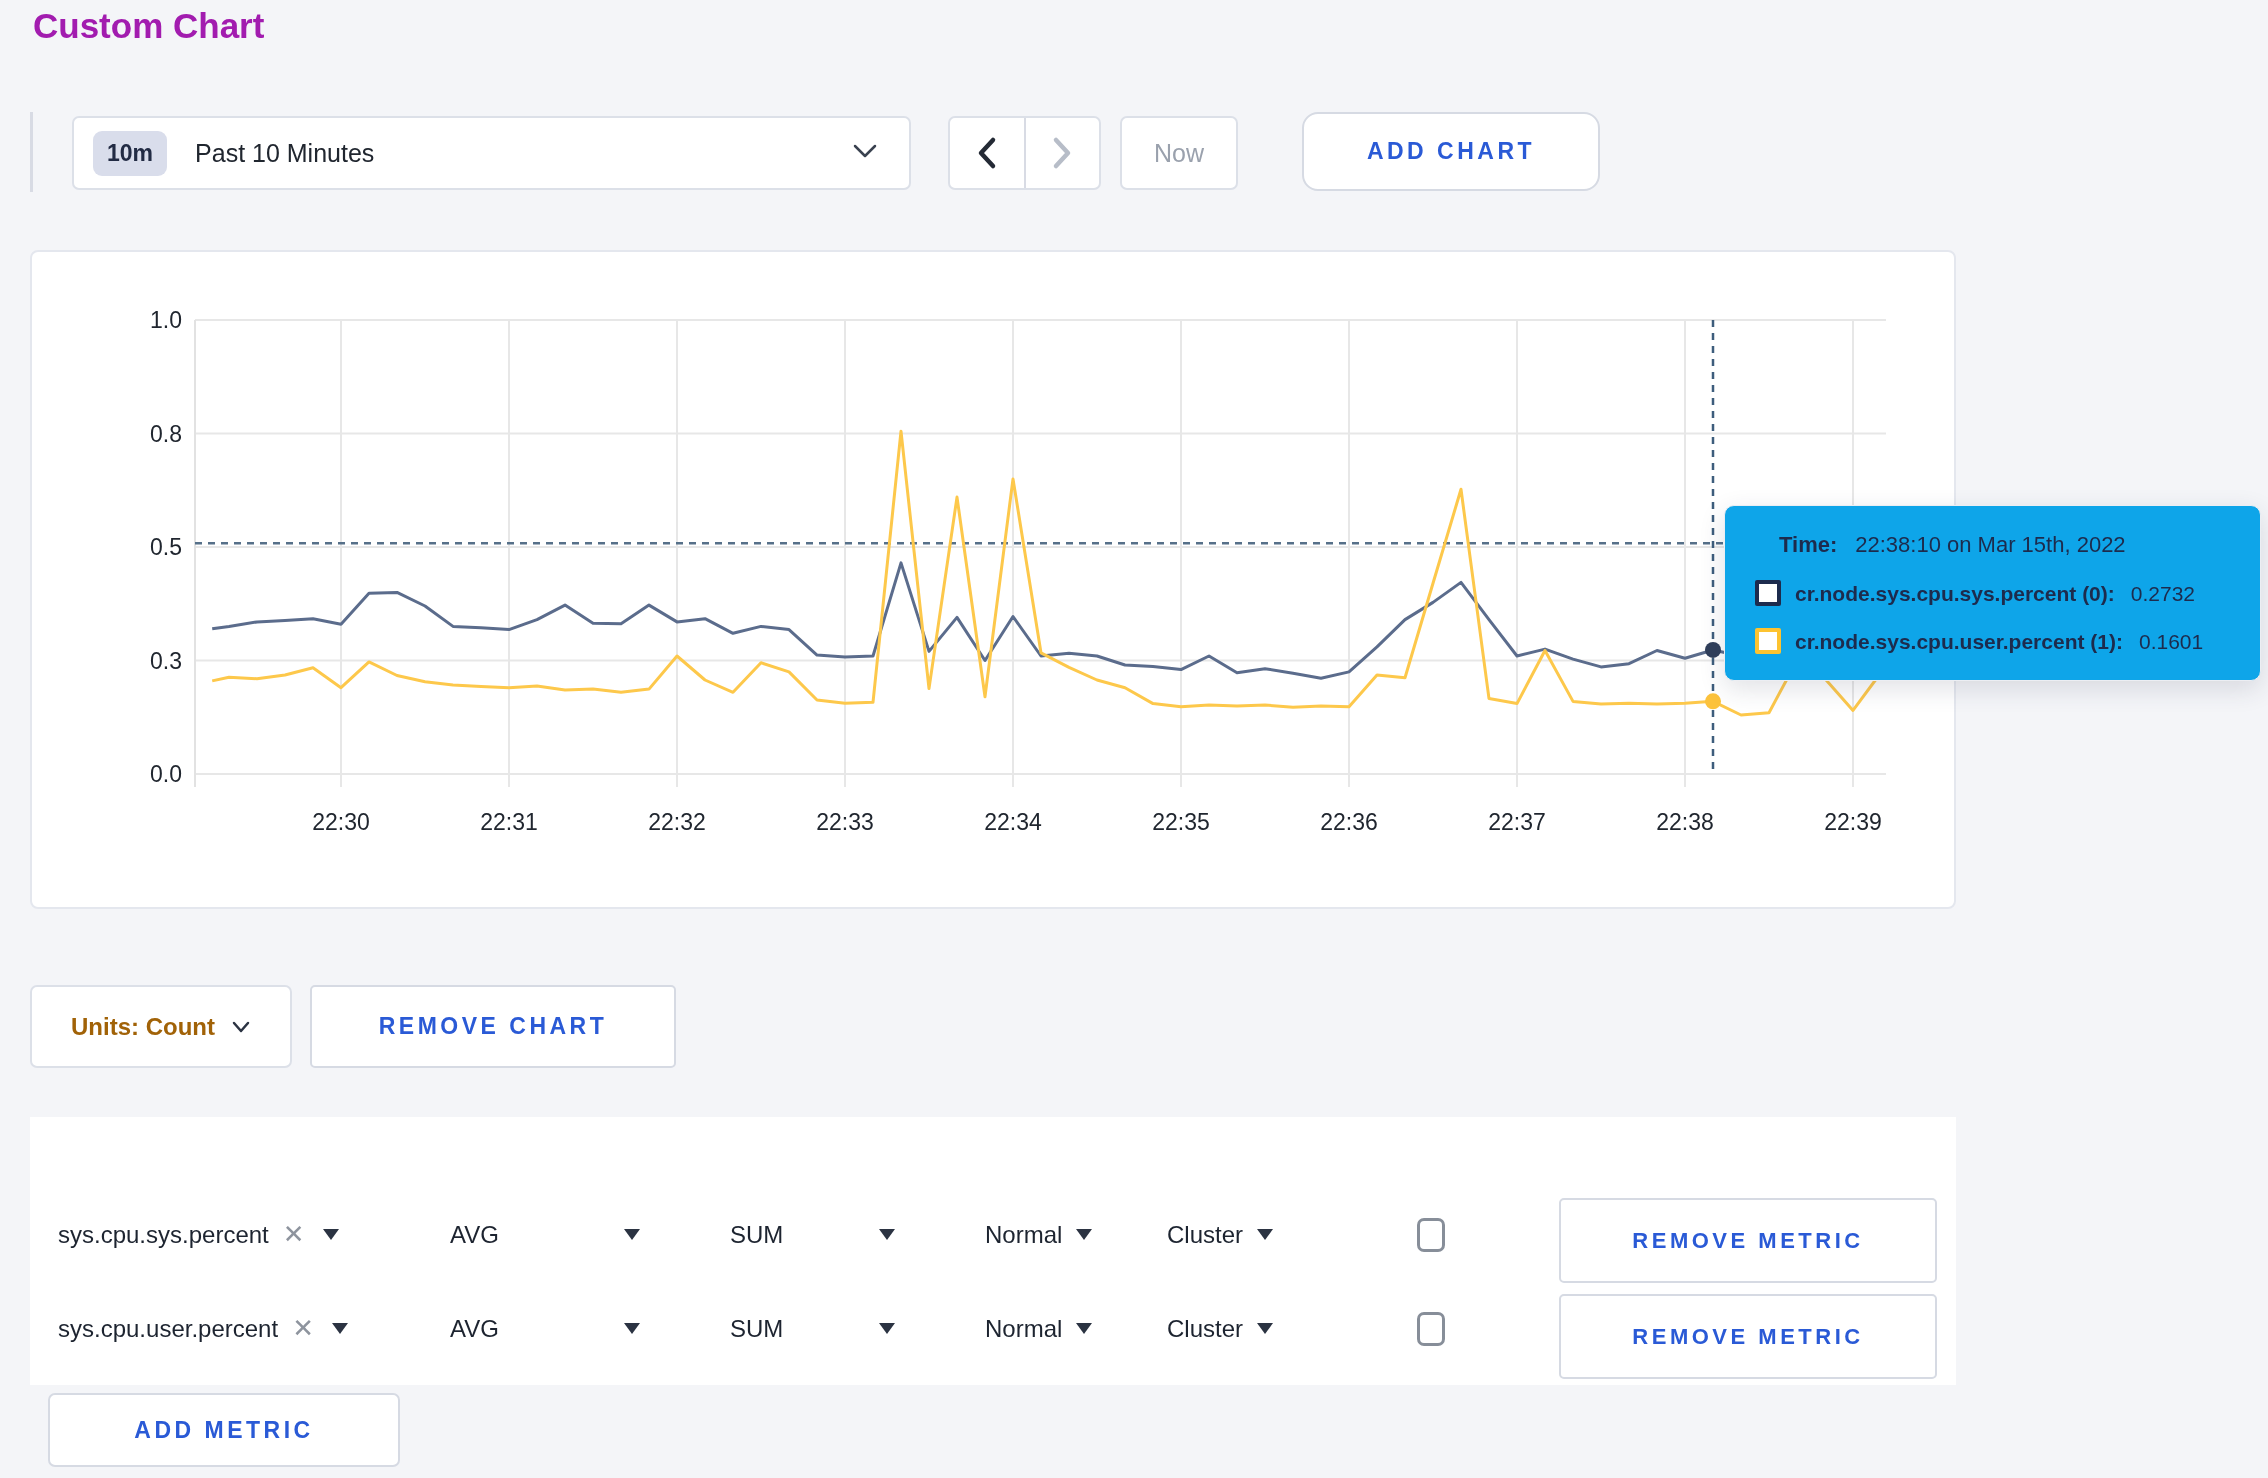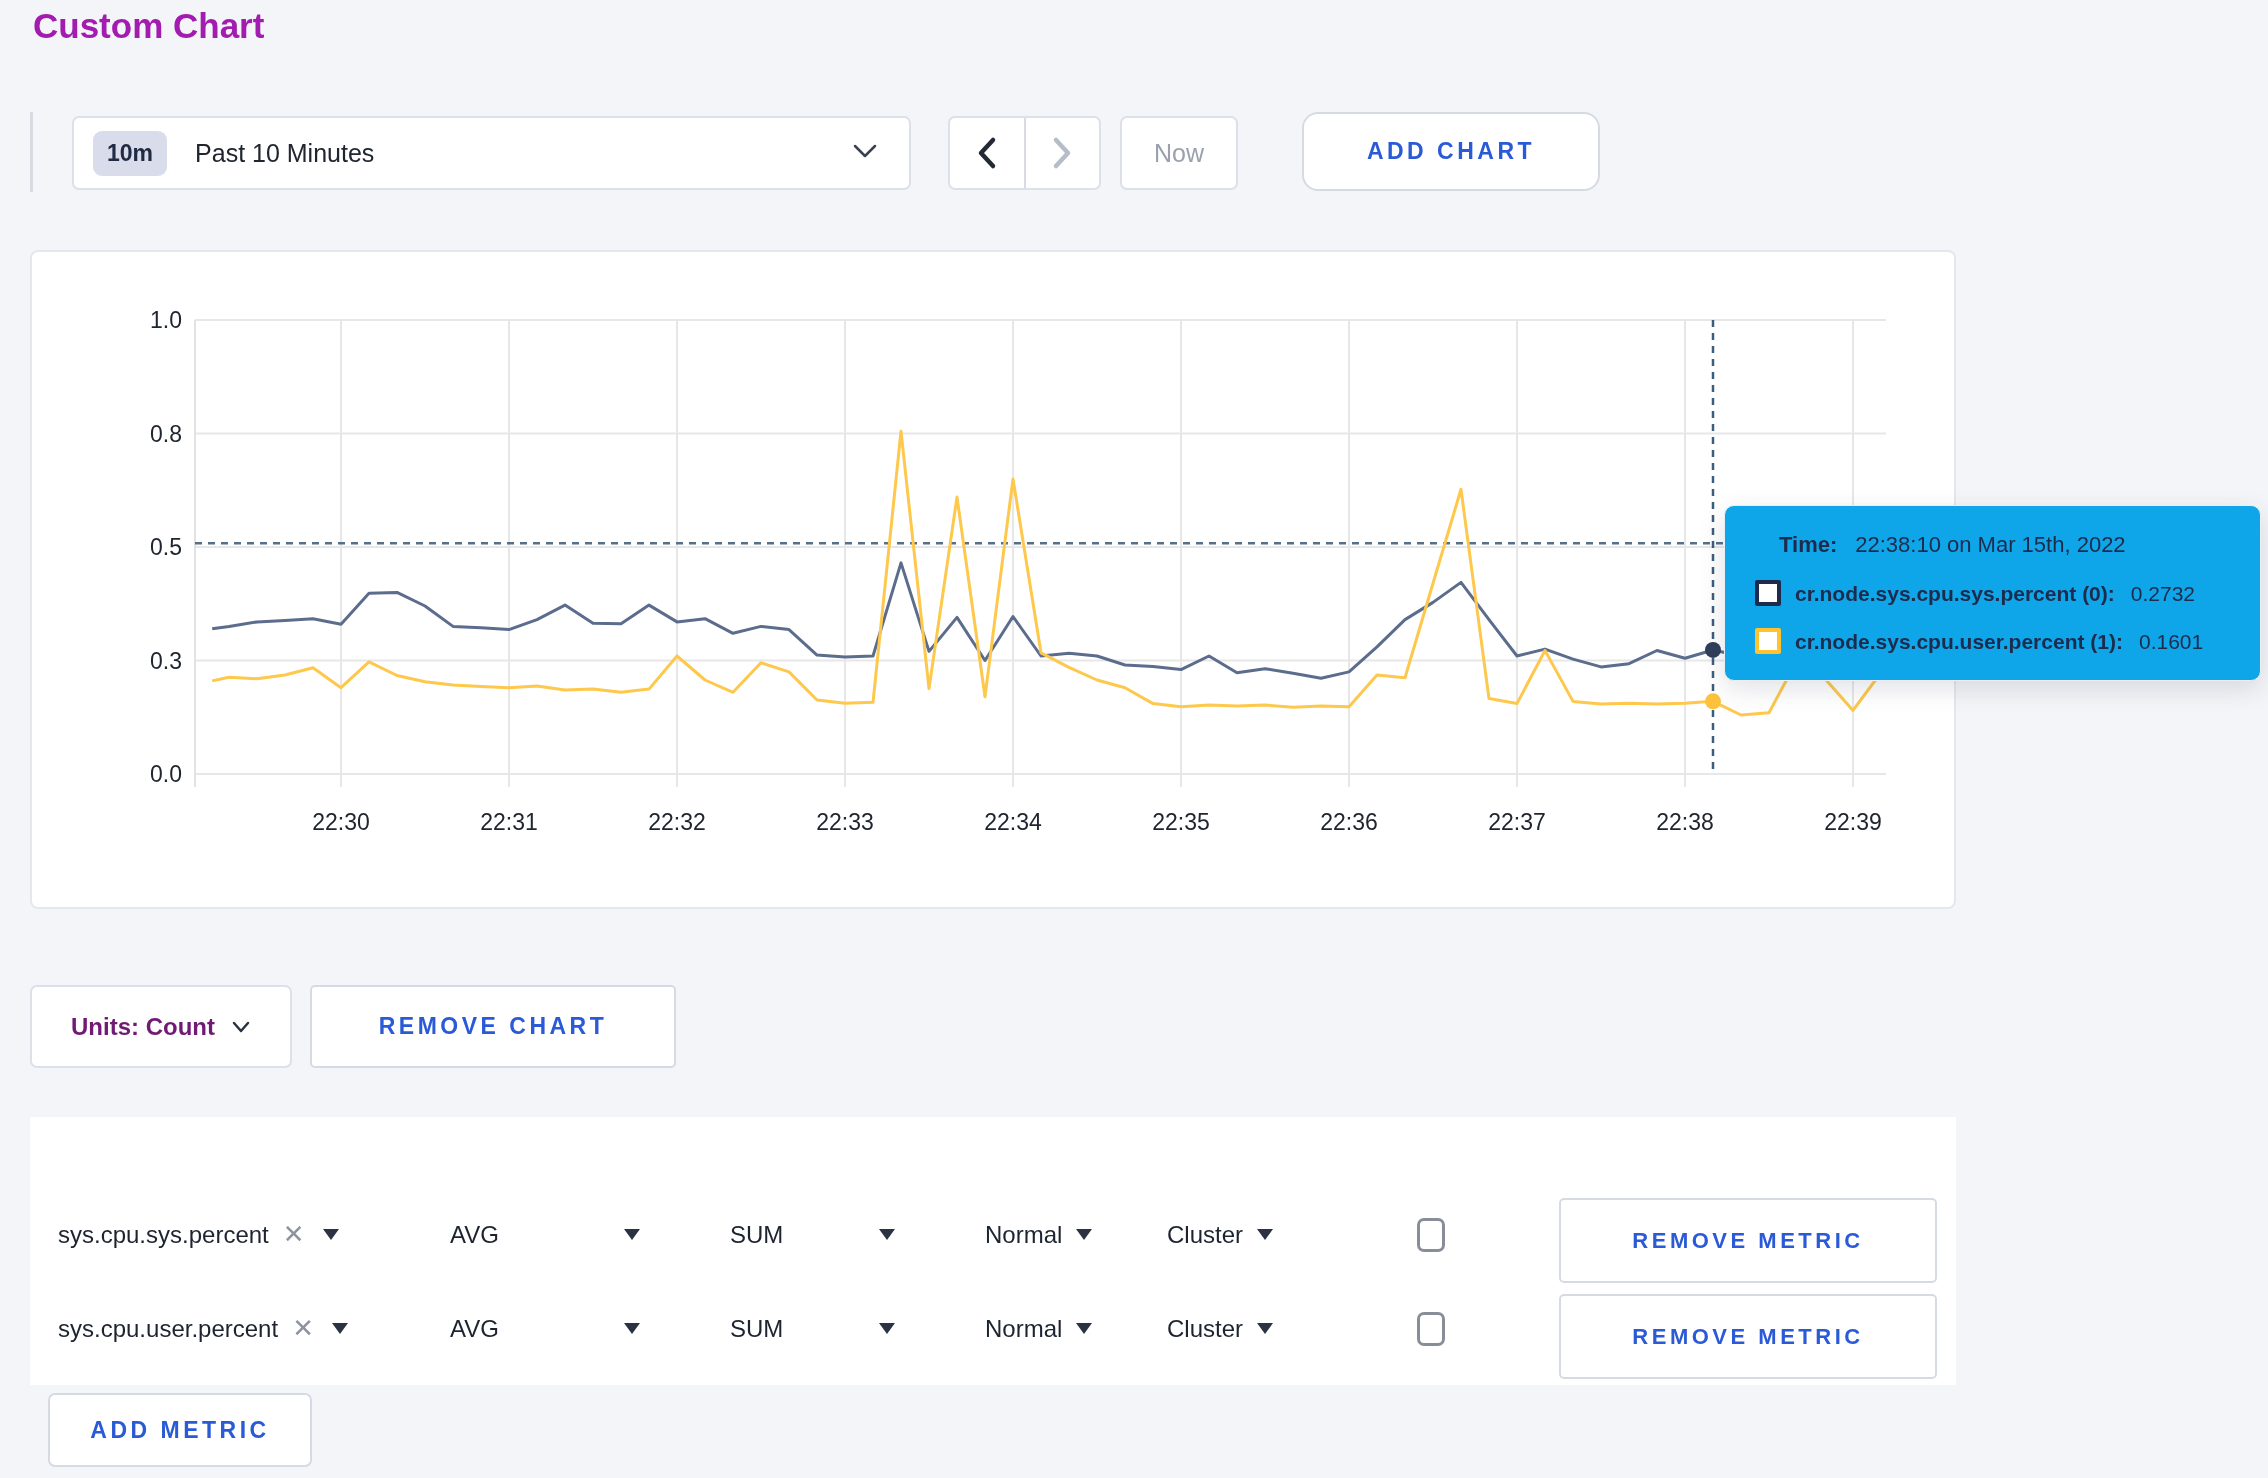--- a/index.html
+++ b/index.html
@@ -24,41 +24,41 @@
   #chart-card{left:30px;top:250px;width:1926px;height:659px;background:#fff;border:2px solid #e4e7ee;border-radius:8px;box-sizing:border-box;}
   #chart-svg{position:absolute;left:0;top:0;}
   
   #chart-tooltip{left:1692px;top:253px;width:537px;height:176px;background:#0ea5e9;border:1px solid #eceef3;border-radius:10px;box-shadow:0 8px 26px rgba(40,50,80,.14);box-sizing:border-box;padding:26px 0 0 30px;z-index:5;}
   #tooltip-time-row{margin-left:24px;font-size:22px;color:#1d2b4d;}
   #tooltip-time-row .t-label{font-weight:bold;margin-right:18px;}
   .tooltip-row{display:flex;align-items:flex-end;margin-top:22px;font-size:21px;color:#1d2b4d;}
   .swatch{width:18px;height:18px;border:4px solid #1d2b4d;border-radius:2px;background:#fff;margin-right:14px;flex:none;}
   .tooltip-row .m-label{font-weight:bold;margin-right:16px;}
   
-  #units-button{left:30px;top:985px;width:262px;height:83px;justify-content:center;gap:16px;font-size:24px;font-weight:bold;color:#701a75;cursor:pointer;border-radius:7px;}
+  #units-button{left:30px;top:985px;width:262px;height:83px;justify-content:center;gap:16px;font-size:24px;font-weight:bold;color:#a16207;cursor:pointer;border-radius:7px;}
   #remove-chart-button{left:310px;top:985px;width:366px;height:83px;font-size:23px;}
   
   #metrics-card{left:30px;top:1117px;width:1926px;height:268px;background:#fff;}
   .t-grid{display:grid;grid-template-columns:392px 280px 255px 180px 195px 195px auto;align-items:center;}
   #table-header{position:absolute;left:0;top:0;width:100%;height:70px;}
   .th{font-size:19px;font-weight:600;letter-spacing:2.5px;color:#3a4454;padding-left:28px;}
   .th.src{padding-left:30px;} .th.pn{padding-left:38px;}
   .t-row{position:absolute;left:0;width:100%;height:95px;}
   #metric-row-0{top:70px;} #metric-row-1{top:164px;}
   .cell{display:flex;align-items:center;padding-left:28px;font-size:24px;color:#1d2430;box-sizing:border-box;}
   .cell.spread{justify-content:space-between;padding-right:62px;}
   .cell.src{padding-left:30px;} .cell.pn{padding-left:38px;}
   .caret{width:0;height:0;border-left:8px solid transparent;border-right:8px solid transparent;border-top:11px solid #2b3342;flex:none;}
   .x-icon{color:#8e949e;font-size:26px;margin:0 0 0 14px;cursor:pointer;}
   .name-caret{margin-left:18px;cursor:pointer;}
   .adj-caret{margin-left:14px;cursor:pointer;}
   .checkbox{width:28px;height:34px;border:3px solid #878e99;border-radius:7px;background:#fff;margin-left:85px;cursor:pointer;box-sizing:border-box;}
   .remove-metric-btn{position:absolute;left:1529px;width:378px;height:85px;font-size:22px;}
   #remove-metric-0{top:81px;} #remove-metric-1{top:177px;}
-  #add-metric-button{left:48px;top:1393px;width:264px;height:74px;font-size:23px;border-radius:7px;}
+  #add-metric-button{left:48px;top:1393px;width:352px;height:74px;font-size:23px;border-radius:7px;}
 </style>
 </head>
 <body>
 
 <div class="abs" id="page-title">Custom Chart</div>
 
 <div class="abs" id="ctrl-divider"></div>
 
 <div class="abs box" id="time-dropdown">
   <span id="time-badge">10m</span>

